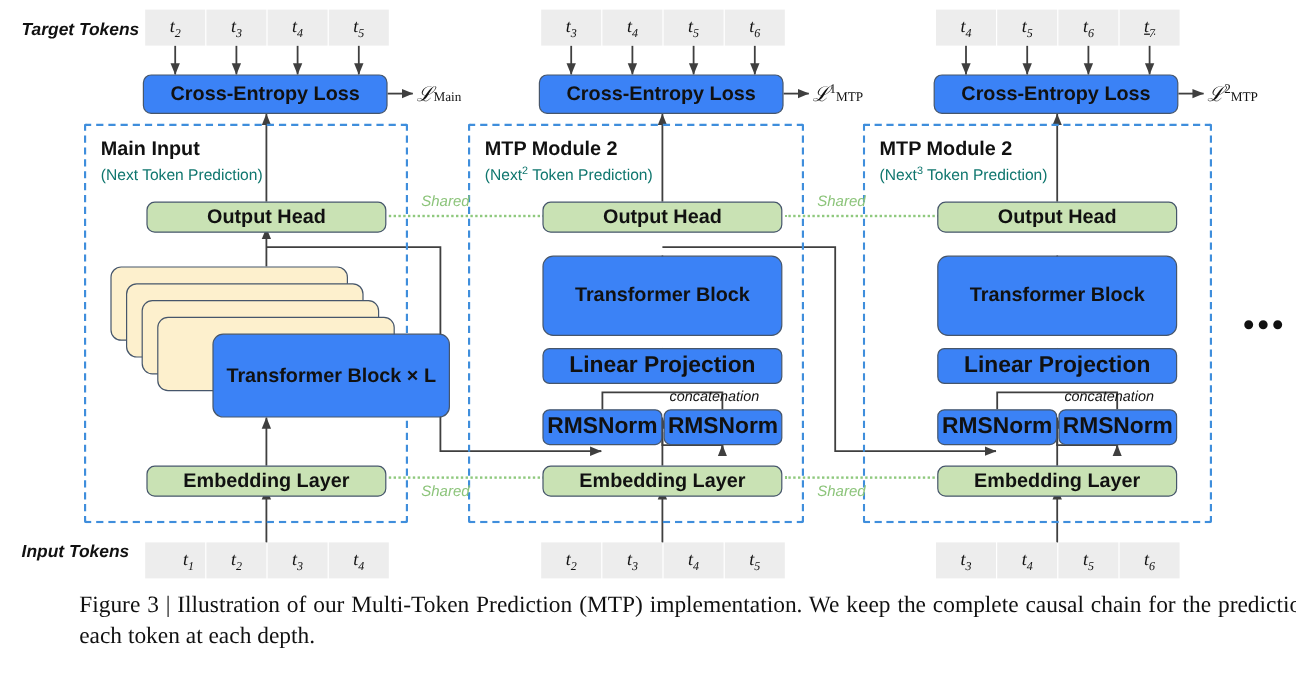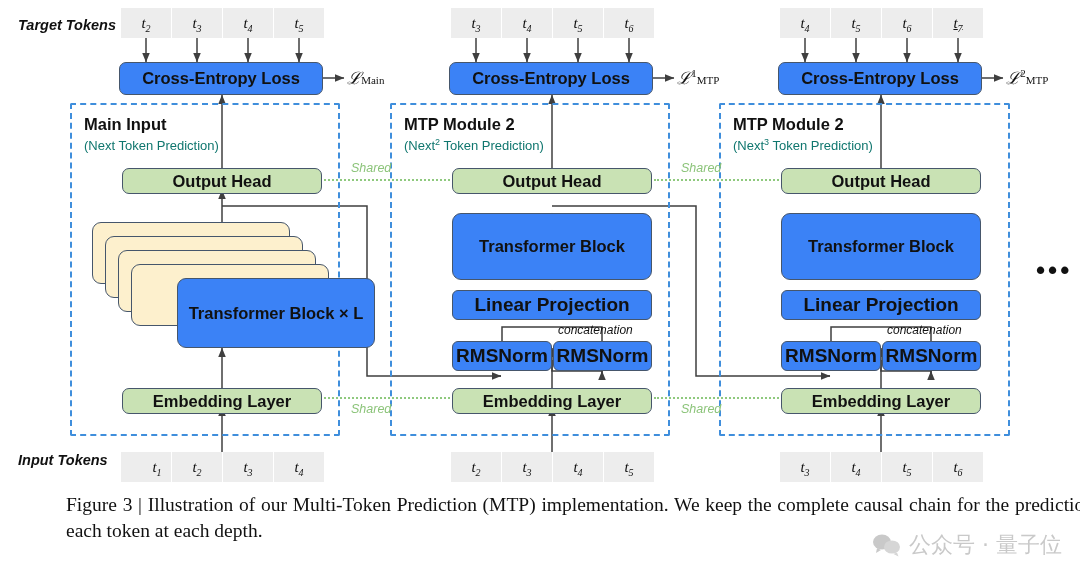--- a/index.html
+++ b/index.html
@@ -264,25 +264,14 @@
 
   <div class="abs tok" style="left:780px;top:452px;width:50px;"><span>t<sub>3</sub></span></div>
   <div class="abs tok" style="left:831px;top:452px;width:50px;"><span>t<sub>4</sub></span></div>
   <div class="abs tok" style="left:882px;top:452px;width:50px;"><span>t<sub>5</sub></span></div>
   <div class="abs tok" style="left:933px;top:452px;width:50px;"><span>t<sub>6</sub></span></div>
 
   <div class="abs dots" style="left:1036px;top:255px;">•••</div>
 
   <div class="caption">Figure 3 | Illustration of our Multi-Token Prediction (MTP) implementation.  We keep the complete causal chain for the prediction of each token at each depth.</div>
 
-  <div class="wmark">
-    <span class="wm-logo">
-      <svg viewBox="0 0 30 24" width="30" height="24" aria-hidden="true">
-        <ellipse cx="10" cy="9" rx="9" ry="7.4" fill="#c9c9c9"></ellipse>
-        <path d="M5 15 L4 20 L9 17 z" fill="#c9c9c9"></path>
-        <ellipse cx="20" cy="14" rx="8" ry="6.6" fill="#d6d6d6"></ellipse>
-        <path d="M25 19.5 L26.5 23.5 L21.5 21 z" fill="#d6d6d6"></path>
-      </svg>
-    </span>
-    <span>公众号 · 量子位</span>
-  </div>
 
 </div>
 
 </body></html>

